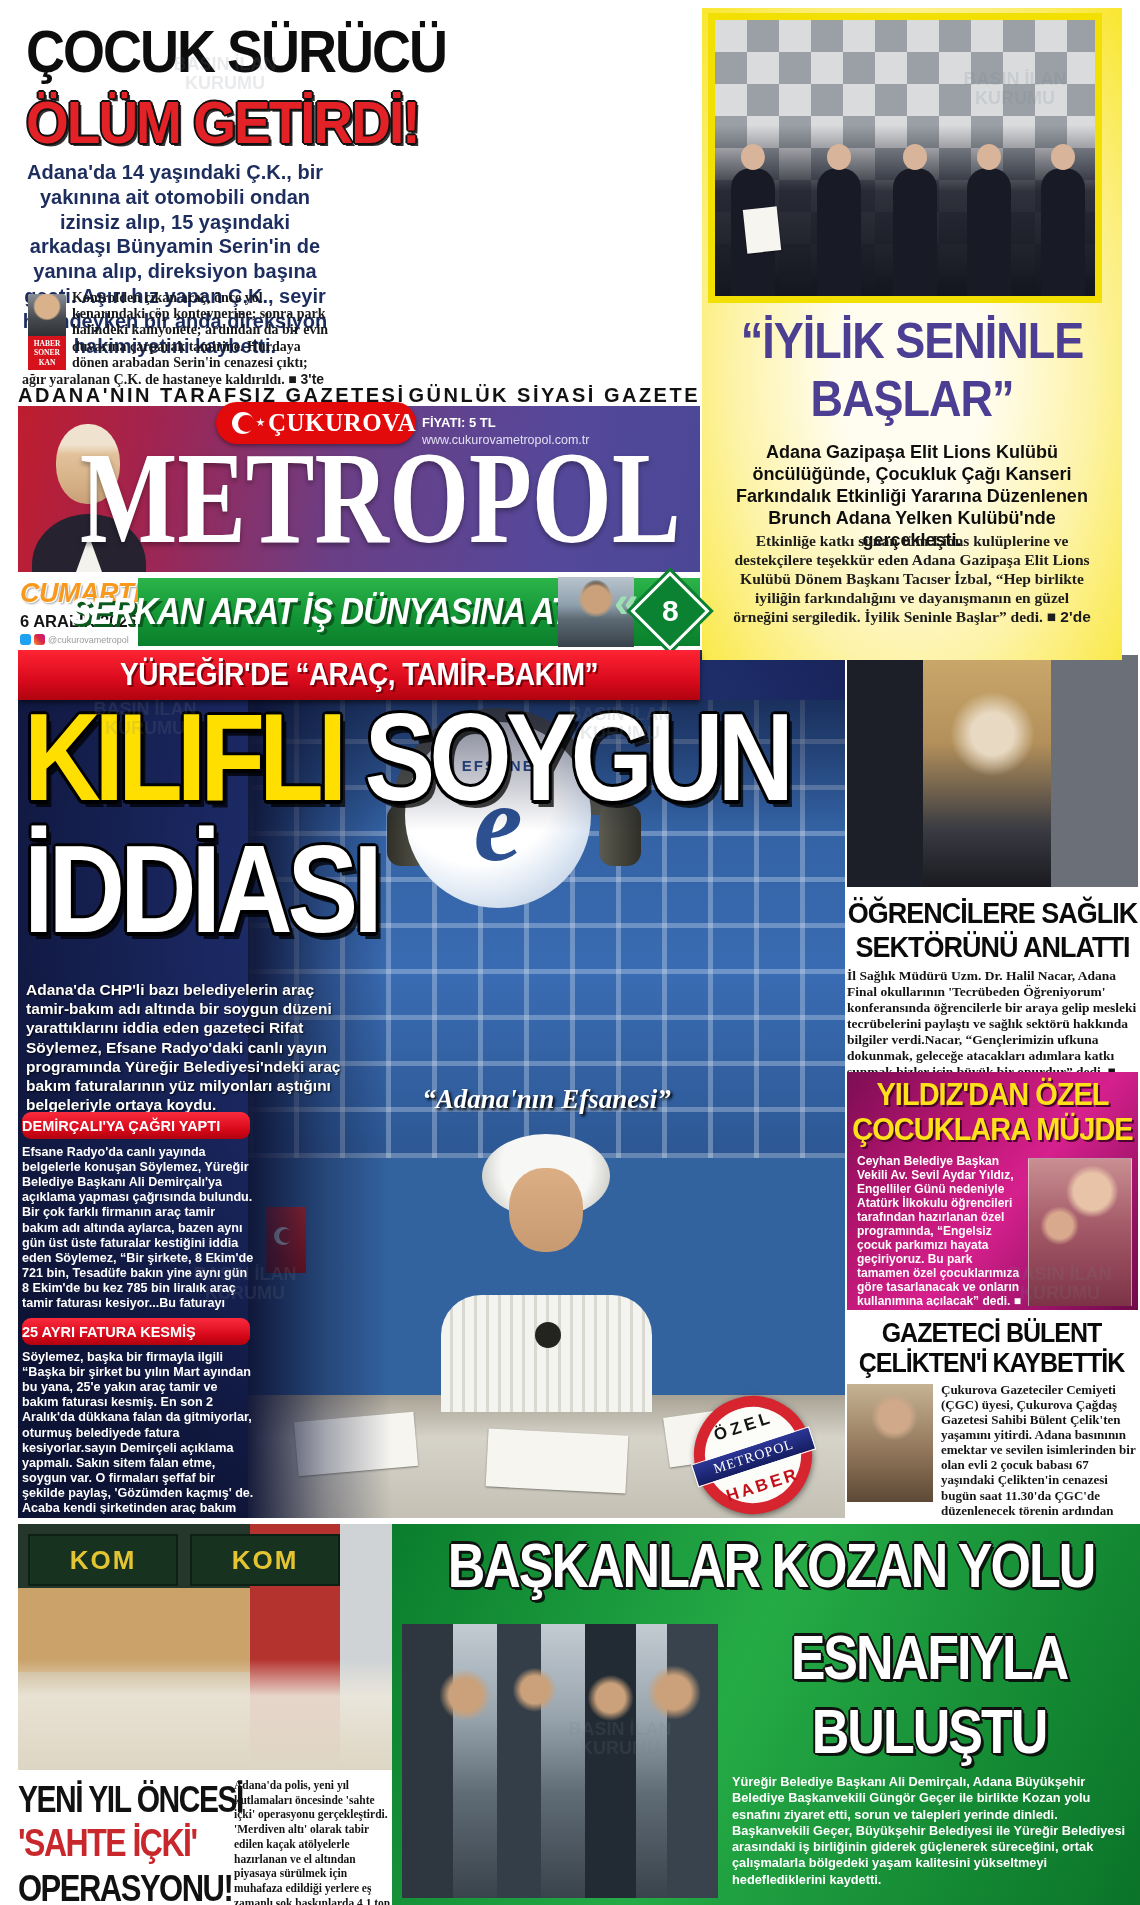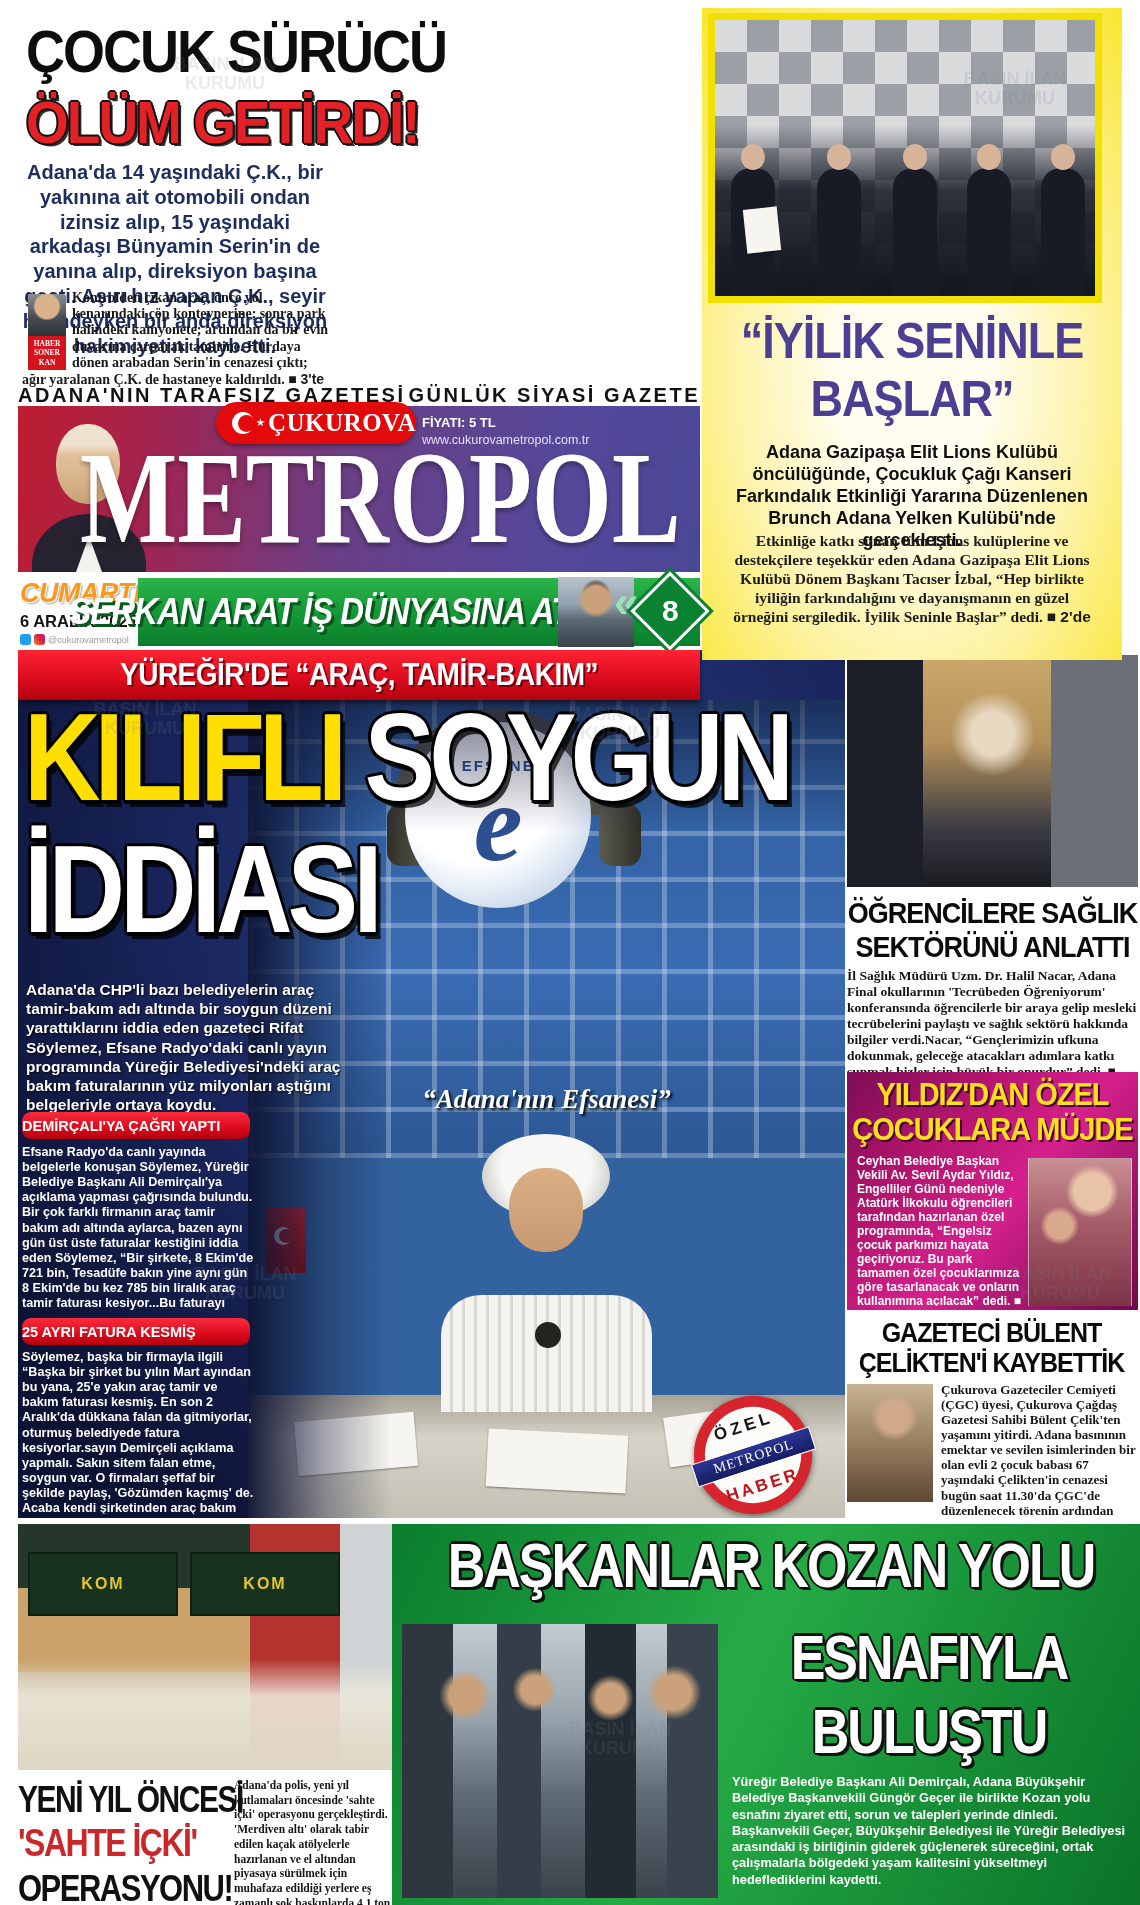--- a/index.html
+++ b/index.html
@@ -232,23 +232,23 @@
       background:radial-gradient(circle at 55% 28%,#cfa98a 0 16%,transparent 24%),
       linear-gradient(180deg,#c6b393 0%,#93785c 55%,#5d4936 100%);}
 
   
   .raid{left:18px;top:1524px;width:374px;height:381px;}
   .raid-photo{left:0;top:0;width:374px;height:246px;
       background:
         linear-gradient(180deg,transparent 55%,rgba(236,231,219,.9) 70%,#ded6c4 100%),
         linear-gradient(90deg,transparent 62%,#b5332f 62% 86%,#cfd3d6 86%),
         linear-gradient(180deg,#25372b 0 26%,#caa26a 26% 60%,#c8b591 60%);}
-  .kom-board{position:absolute;top:10px;width:150px;height:64px;background:#17321f;
+  .kom-board{position:absolute;top:10px;width:150px;height:52px;background:#17321f;
       border:2px solid #0c2113;display:flex;align-items:center;justify-content:center;
-      color:#e5c431;font-weight:900;font-size:16px;letter-spacing:2px;margin-top:18px;}
+      color:#e5c431;font-weight:900;font-size:26px;letter-spacing:2px;}
   .kom1{left:10px;} .kom2{left:172px;}
   .raid-content{position:absolute;left:0;top:254px;width:374px;
       font-family:"Liberation Serif",serif;font-weight:600;font-size:11.5px;line-height:1.28;color:#141414;}
   .raid-heads{float:left;width:216px;padding-top:4px;}
   .raid-h{font-weight:900;letter-spacing:-1.5px;white-space:nowrap;transform:scaleY(1.22);
       transform-origin:left center;line-height:1.18;font-family:"Liberation Sans",sans-serif;}
   .raid-h1{font-size:30px;color:#111;}
   .raid-h2{font-size:32px;color:#c8272c;}
   .raid-h3{font-size:31px;color:#111;}
 

